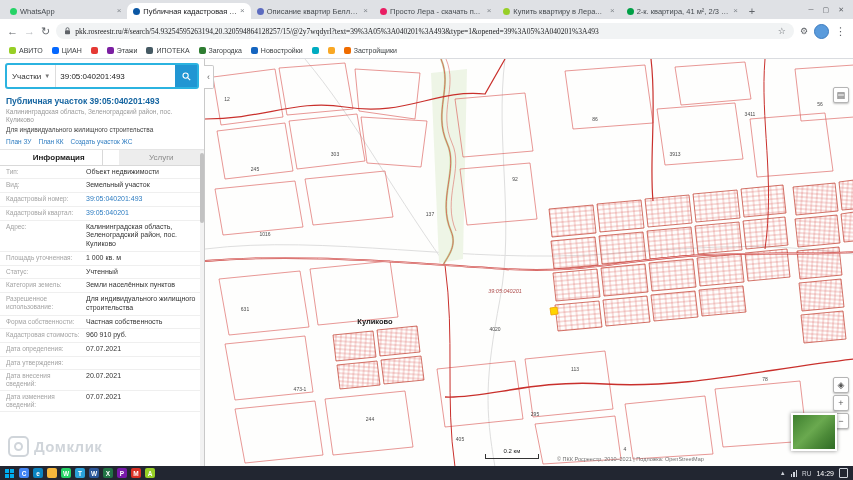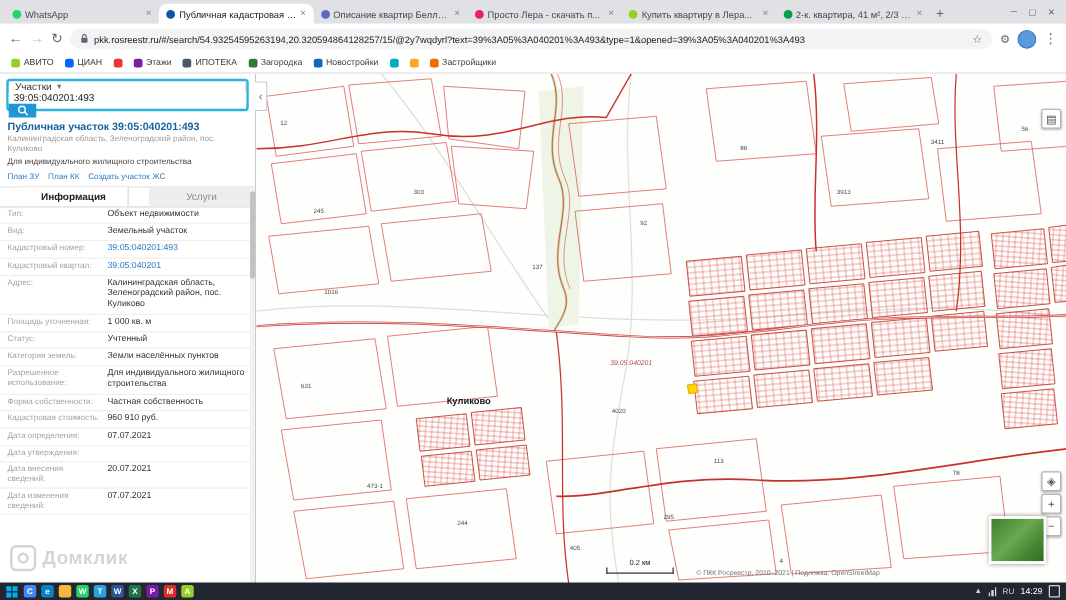--- a/index.html
+++ b/index.html
@@ -19,39 +19,39 @@
     font-size:11px;color:#5f6368;}
   .win-controls{margin-left:auto;display:flex;gap:9px;align-items:center;height:19px;
     padding:0 9px;color:#5f6368;font-size:7px;}
 
   .addressbar{height:24px;background:#fff;display:flex;align-items:center;gap:6px;padding:0 7px;}
   .nav-ico{font-size:11px;color:#5f6368;line-height:1;}
   .nav-ico.disabled{color:#b9bcc0;}
   .urlpill{flex:1;height:16px;background:#f1f3f4;border-radius:9px;display:flex;align-items:center;
     gap:4px;padding:0 8px;min-width:0;}
   .url-text{font-size:7.5px;color:#202124;overflow:hidden;white-space:nowrap;
-    text-overflow:ellipsis;flex:1;}
+    text-overflow:ellipsis;flex:1;font-family:Liberation Serif, serif;}
   .pill-star{font-size:9px;color:#5f6368;flex-shrink:0;}
   .addr-ico{font-size:9px;color:#5f6368;}
   .avatar{width:13px;height:13px;border-radius:50%;background:#5a9bdc;border:1px solid #3c7cc0;}
 
   .bookmarksbar{height:15px;background:#fff;border-bottom:1px solid #dadce0;display:flex;
     align-items:center;gap:9px;padding:0 9px;}
   .bookmark{display:flex;align-items:center;gap:3px;min-width:0;}
   .bm-ico{width:7px;height:7px;border-radius:2px;background:#999;flex-shrink:0;}
   .bm-label{font-size:7px;color:#3c4043;white-space:nowrap;}
   .bm-label:empty{display:none;}
 
   
   .content{position:relative;display:flex;height:408px;}
 
   .panel{width:204px;background:#fff;border-right:1px solid #c9c9c9;position:relative;
     overflow:hidden;flex-shrink:0;}
   .search-widget{margin:4px 5px;height:22px;border:2px solid #2bb3e0;border-radius:3px;
-    display:flex;align-items:stretch;background:#fff;flex-direction:column;}
+    display:flex;align-items:stretch;background:#fff;}
   .search-cat{display:flex;align-items:center;gap:3px;padding:0 5px;font-size:8px;color:#333;
     border-right:1px solid #ddd;white-space:nowrap;}
   .caret{font-size:6px;color:#777;}
   .search-input{flex:1;min-width:0;border:none;outline:none;font-size:8px;color:#222;
     padding:0 4px;font-family:"Liberation Sans",sans-serif;}
   .search-btn{width:22px;background:#2196d3;display:flex;align-items:center;justify-content:center;
     border:none;flex-shrink:0;}
   .collapse-tab{position:absolute;left:204px;top:6px;width:9px;height:22px;background:#fff;
     border:1px solid #c9c9c9;border-left:none;display:flex;align-items:center;justify-content:center;
     font-size:9px;color:#666;z-index:5;border-radius:0 2px 2px 0;}

